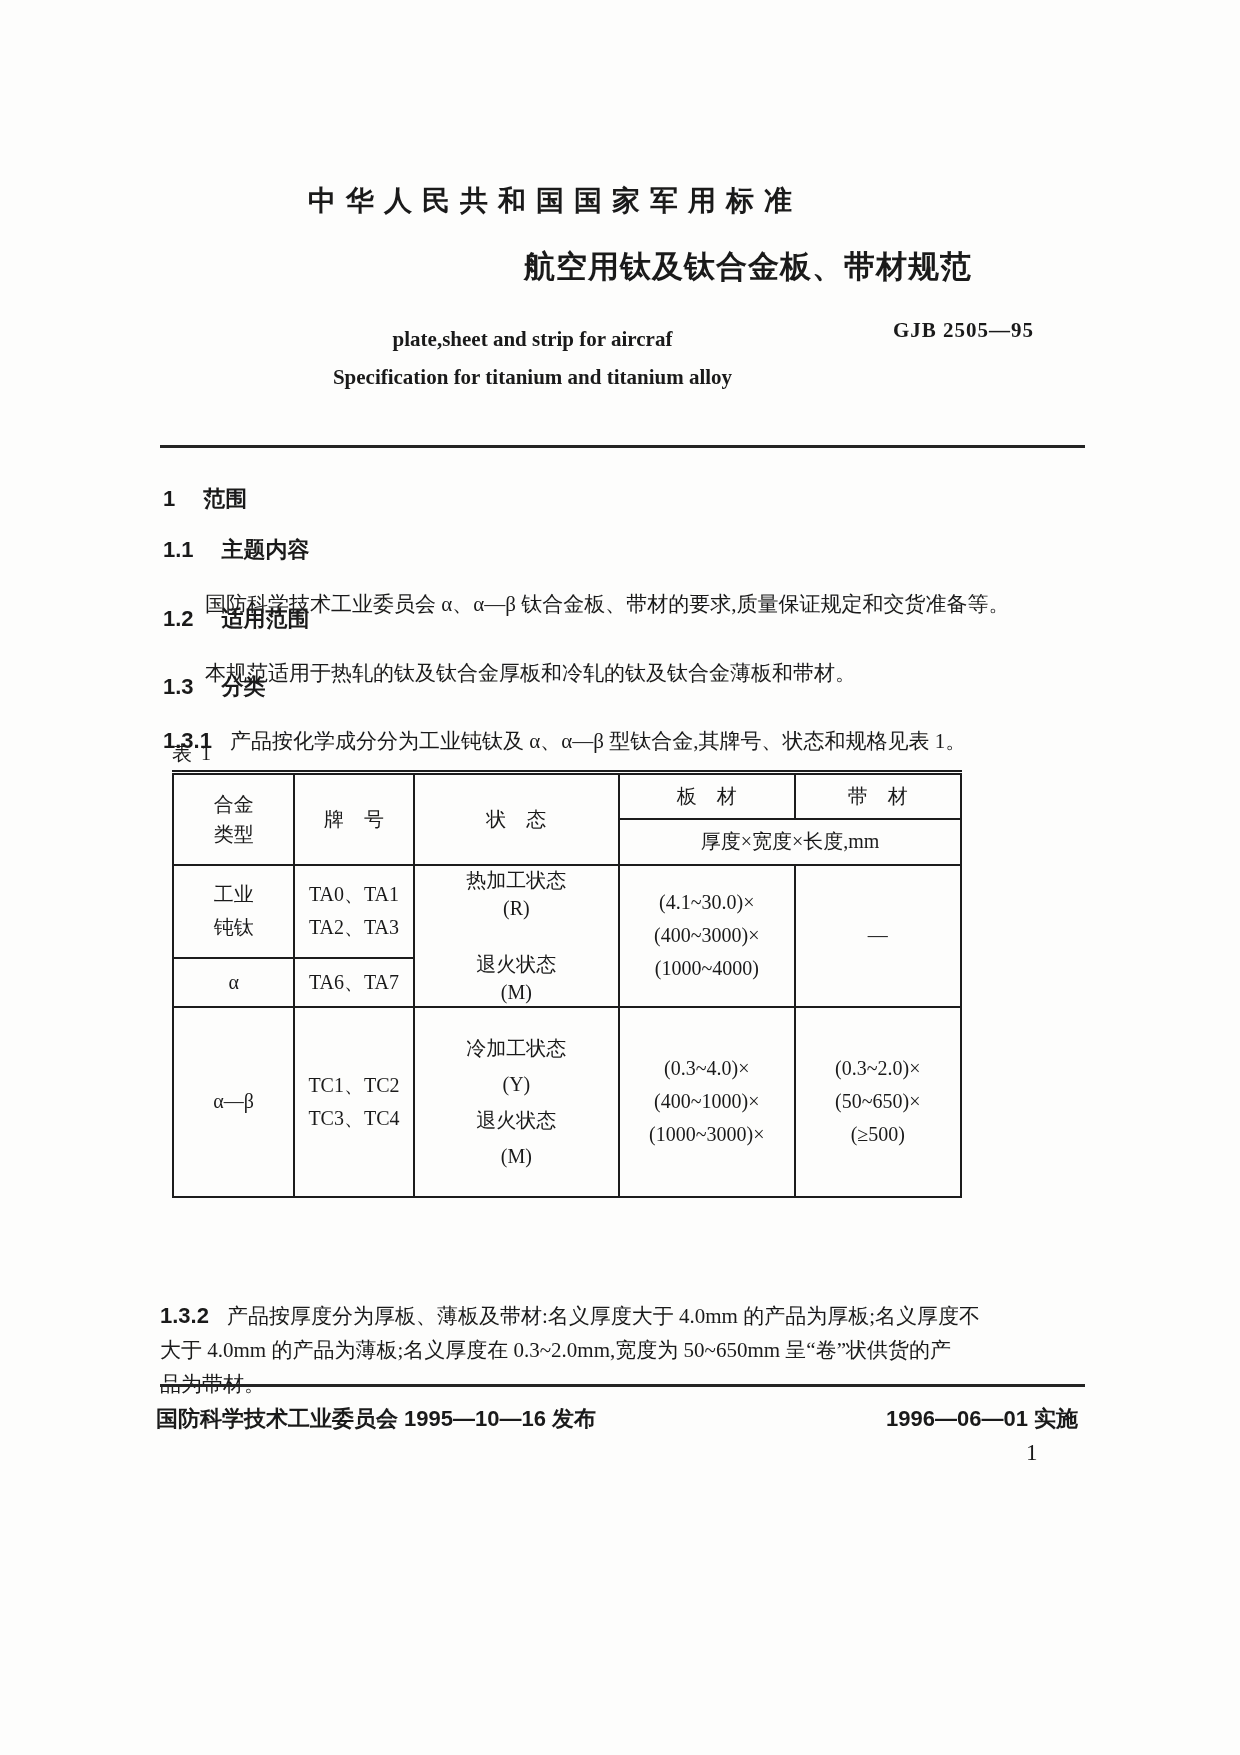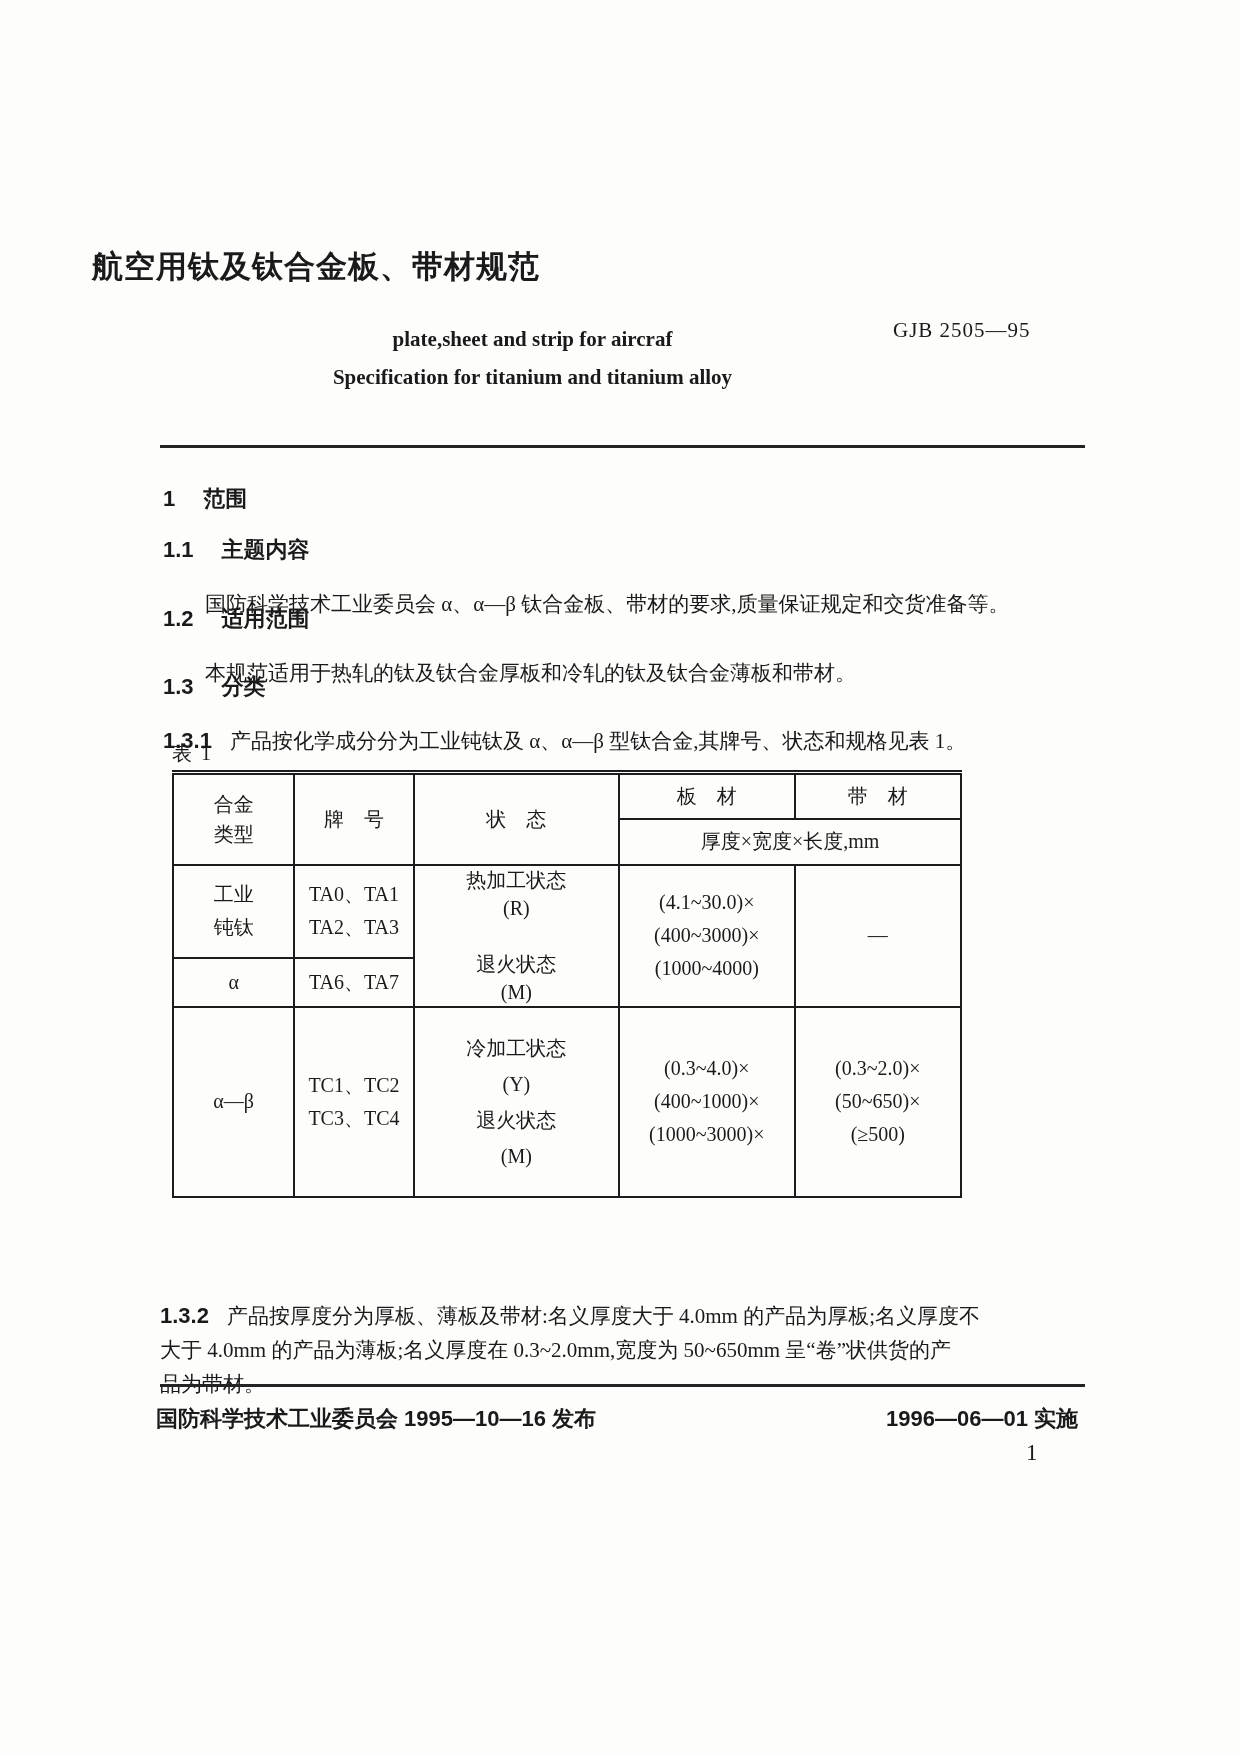--- a/index.html
+++ b/index.html
@@ -15,35 +15,35 @@
 
   
   .title-cn{
     top:182px;left:110px;width:880px;
     text-align:center;
     font-family:"Liberation Sans",sans-serif;
     font-weight:700;font-size:28px;letter-spacing:10px;text-indent:10px;
   }
   .subtitle-cn{
     top:246px;left:92px;width:880px;
-    text-align:left;
+    text-align:right;
     font-family:"Liberation Sans",sans-serif;
     font-weight:700;font-size:31px;letter-spacing:1px;
   }
   .title-en{
     top:320px;left:100px;width:865px;
     text-align:center;
     font-family:"Liberation Serif",serif;
     font-weight:700;font-size:21px;
   }
   .title-en .en-line{line-height:38px;}
   .std-number{
     top:318px;left:893px;
     font-family:"Liberation Serif",serif;
-    font-weight:400;font-size:21px;letter-spacing:1px;
+    font-weight:700;font-size:21px;letter-spacing:1px;
   }
 
   .rule{height:3px;background:#242424;width:925px;left:160px;}
   .rule-top{top:445px;}
   .rule-bottom{top:1384px;}
 
   
   .heading{
     font-family:"Liberation Sans",sans-serif;
     font-weight:700;font-size:22px;left:163px;
@@ -111,20 +111,21 @@
   .page-number{
     top:1440px;left:1026px;
     font-size:23px;
   }
 </style>
 </head>
 <body>
 
 <div class="page">
 
+  <div class="abs title-cn">中华人民共和国国家军用标准</div>
   <div class="abs subtitle-cn">航空用钛及钛合金板、带材规范</div>
   <div class="abs title-en">
     <div class="en-line">plate,sheet and strip for aircraf</div>
     <div class="en-line">Specification for titanium and titanium alloy</div>
   </div>
   <div class="abs std-number">GJB 2505—95</div>
 
   <div class="abs rule rule-top"></div>
 
   <div class="abs heading h-s1">

